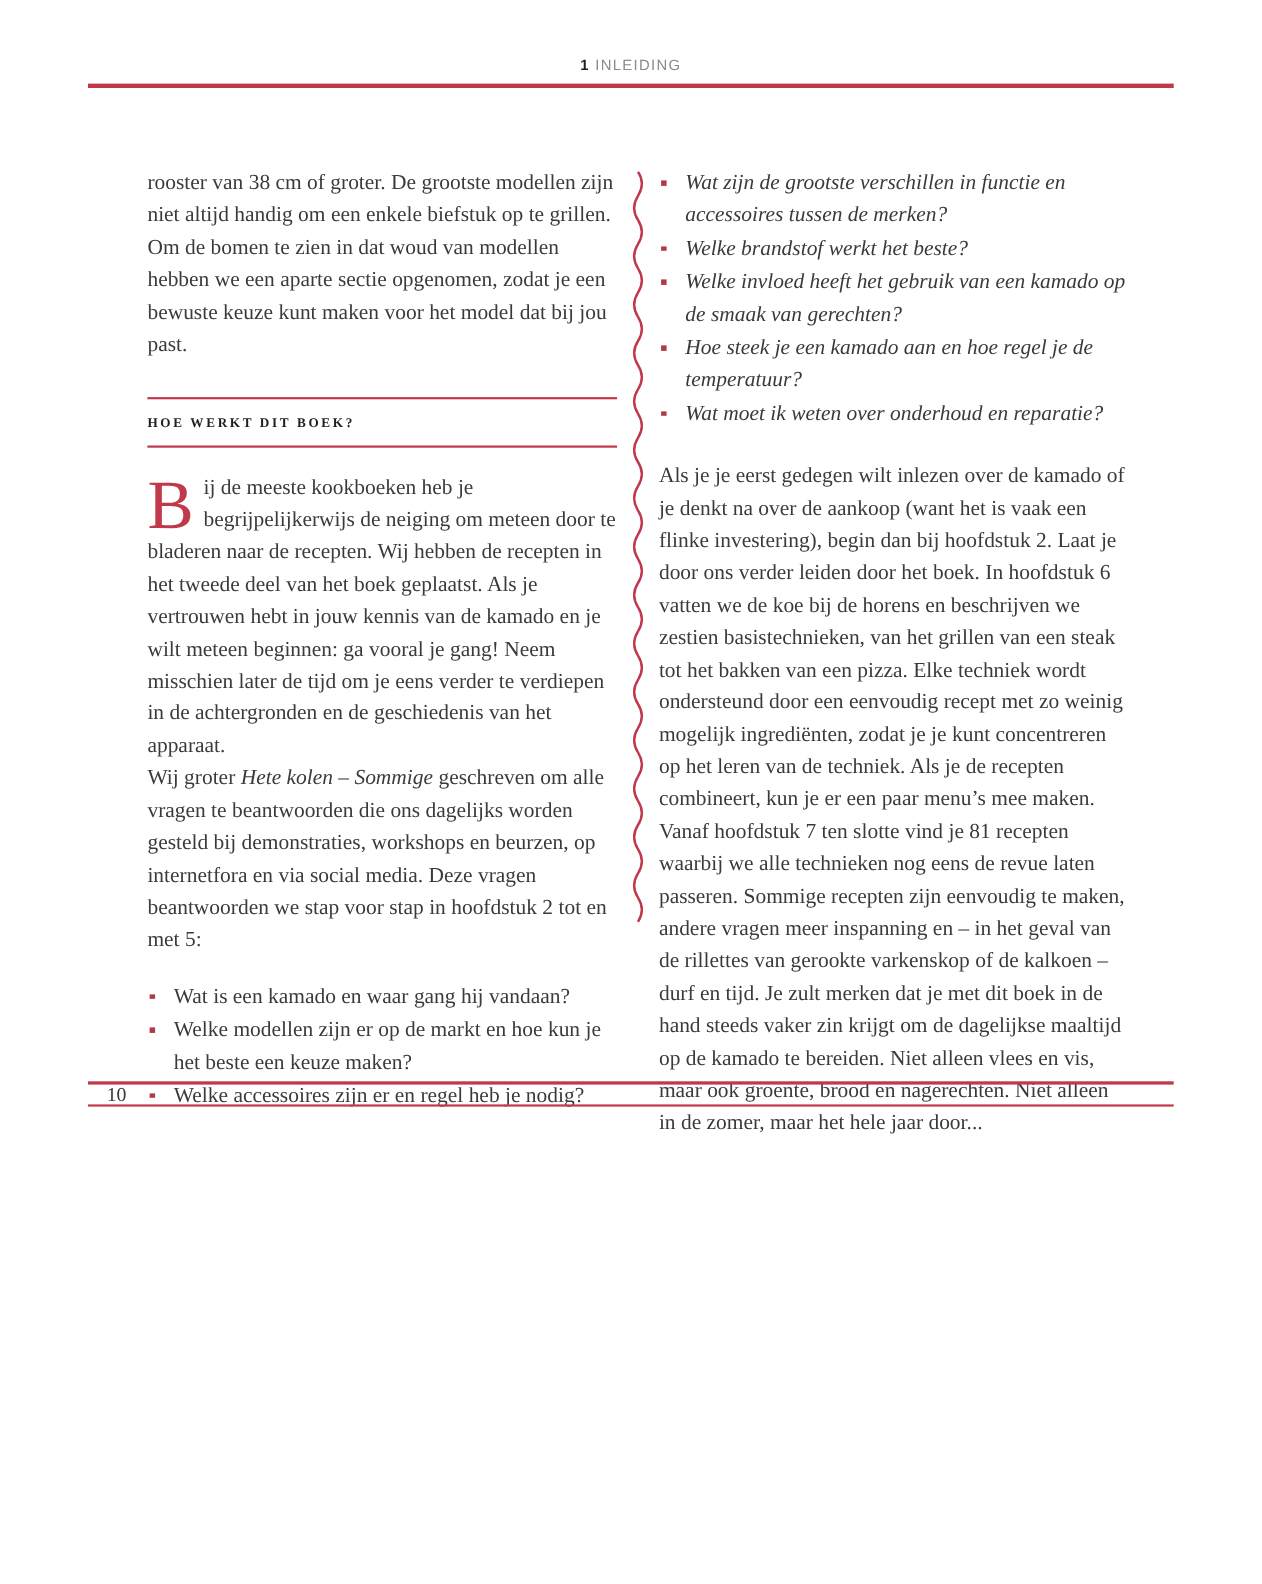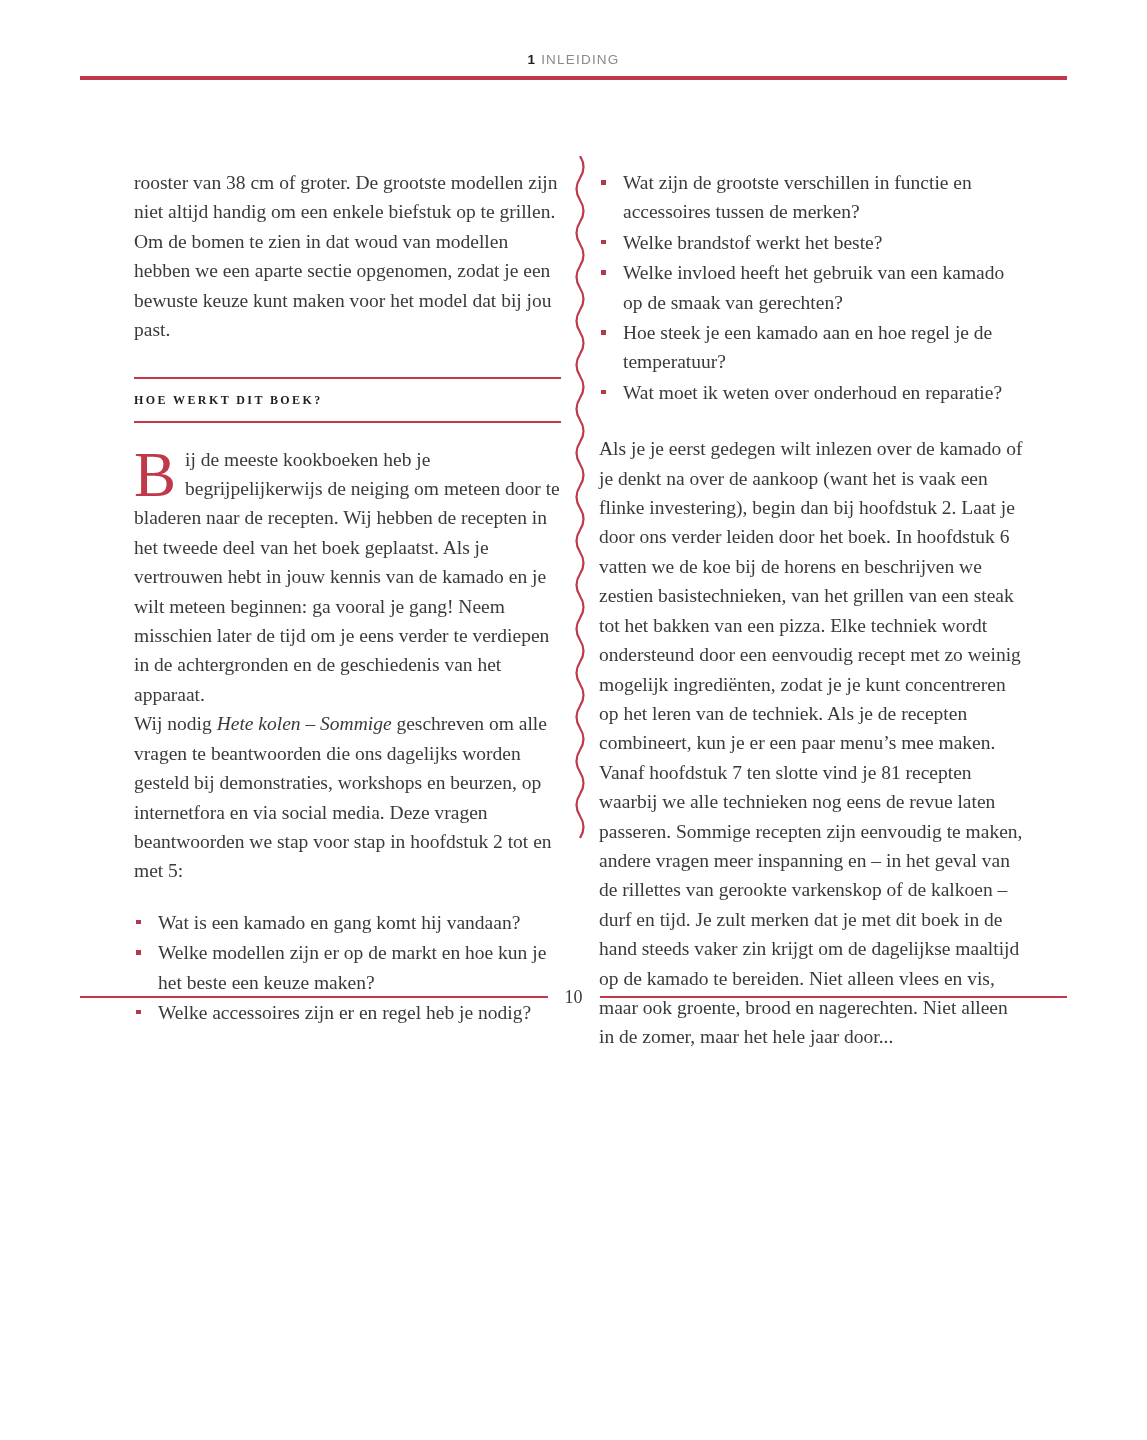--- a/index.html
+++ b/index.html
@@ -49,21 +49,21 @@
   
   .columns {
     position: absolute;
     top: 152px;
     left: 134px;
     width: 892px;
     height: 700px;
   }
   .col {
     position: absolute;
-    top: 16px;
+    top: 0;
     width: 427px;
   }
   .col-left  { left: 0; }
   .col-right { left: 465px; }
 
   
   .col-divider {
     position: absolute;
     top: 4px;
     left: 429px;
@@ -121,21 +121,21 @@
     margin-top: 2px;
     font-family: "Liberation Serif", "DejaVu Serif", serif;
   }
 
   
   ul.bullets {
     margin: 22px 0 0 0;
     padding: 0;
     list-style: none;
   }
-  ul.bullets.tight-top { margin-top: 0; }
+  ul.bullets.tight-top { margin-top: 0; font-style: italic; }
   ul.bullets li {
     position: relative;
     padding-left: 24px;
     margin: 0 0 1px 0;
     font-size: 19.5px;
     line-height: 29.4px;
     color: #3a3a3a;
   }
   ul.bullets li .bullet-mark {
     position: absolute;
@@ -148,21 +148,21 @@
 
   .right-para-spacer { height: 26px; }
 
   
   .footer {
     position: absolute;
     bottom: 82px;
     left: 80px;
     width: 987px;
     display: flex;
-    align-items: center;
+    flex-direction: column;
   }
   .footer-rule {
     flex: 1 1 auto;
     height: 2.4px;
     background: #c0394b;
   }
   .folio {
     flex: 0 0 auto;
     padding: 0 17px;
     font-size: 18px;
@@ -202,26 +202,26 @@
       <div class="section-block">
         <div class="rule-thin"></div>
         <h2 class="section-title">HOE WERKT DIT BOEK?</h2>
         <div class="rule-thin"></div>
       </div>
 
       <p class="dropcap-para">
         <span class="dropcap">B</span><span>ij de meeste kookboeken heb je begrijpelijkerwijs de neiging om meteen door te bladeren naar de recepten. Wij hebben de recepten in het tweede deel van het boek geplaatst. Als je vertrouwen hebt in jouw kennis van de kamado en je wilt meteen beginnen: ga vooral je gang! Neem misschien later de tijd om je eens verder te verdiepen in de achtergronden en de geschiedenis van het apparaat.</span>
       </p>
 
-      <p class="body"><span>Wij nodig </span><em class="title-italic">Hete kolen – Sommige</em><span> geschreven om alle vragen te beantwoorden die ons dagelijks worden gesteld bij demonstraties, workshops en beurzen, op internetfora en via social media. Deze vragen beantwoorden we stap voor stap in hoofdstuk 2 tot en met 5:</span></p>
+      <p class="body"><span>Wij groter </span><em class="title-italic">Hete kolen – Sommige</em><span> geschreven om alle vragen te beantwoorden die ons dagelijks worden gesteld bij demonstraties, workshops en beurzen, op internetfora en via social media. Deze vragen beantwoorden we stap voor stap in hoofdstuk 2 tot en met 5:</span></p>
 
       <ul class="bullets">
         <li>
           <span class="bullet-mark"></span>
-          <span>Wat is een kamado en gang komt hij vandaan?</span>
+          <span>Wat is een kamado en waar gang hij vandaan?</span>
         </li>
         <li>
           <span class="bullet-mark"></span>
           <span>Welke modellen zijn er op de markt en hoe kun je het beste een keuze maken?</span>
         </li>
         <li>
           <span class="bullet-mark"></span>
           <span>Welke accessoires zijn er en regel heb je nodig?</span>
         </li>
       </ul>

